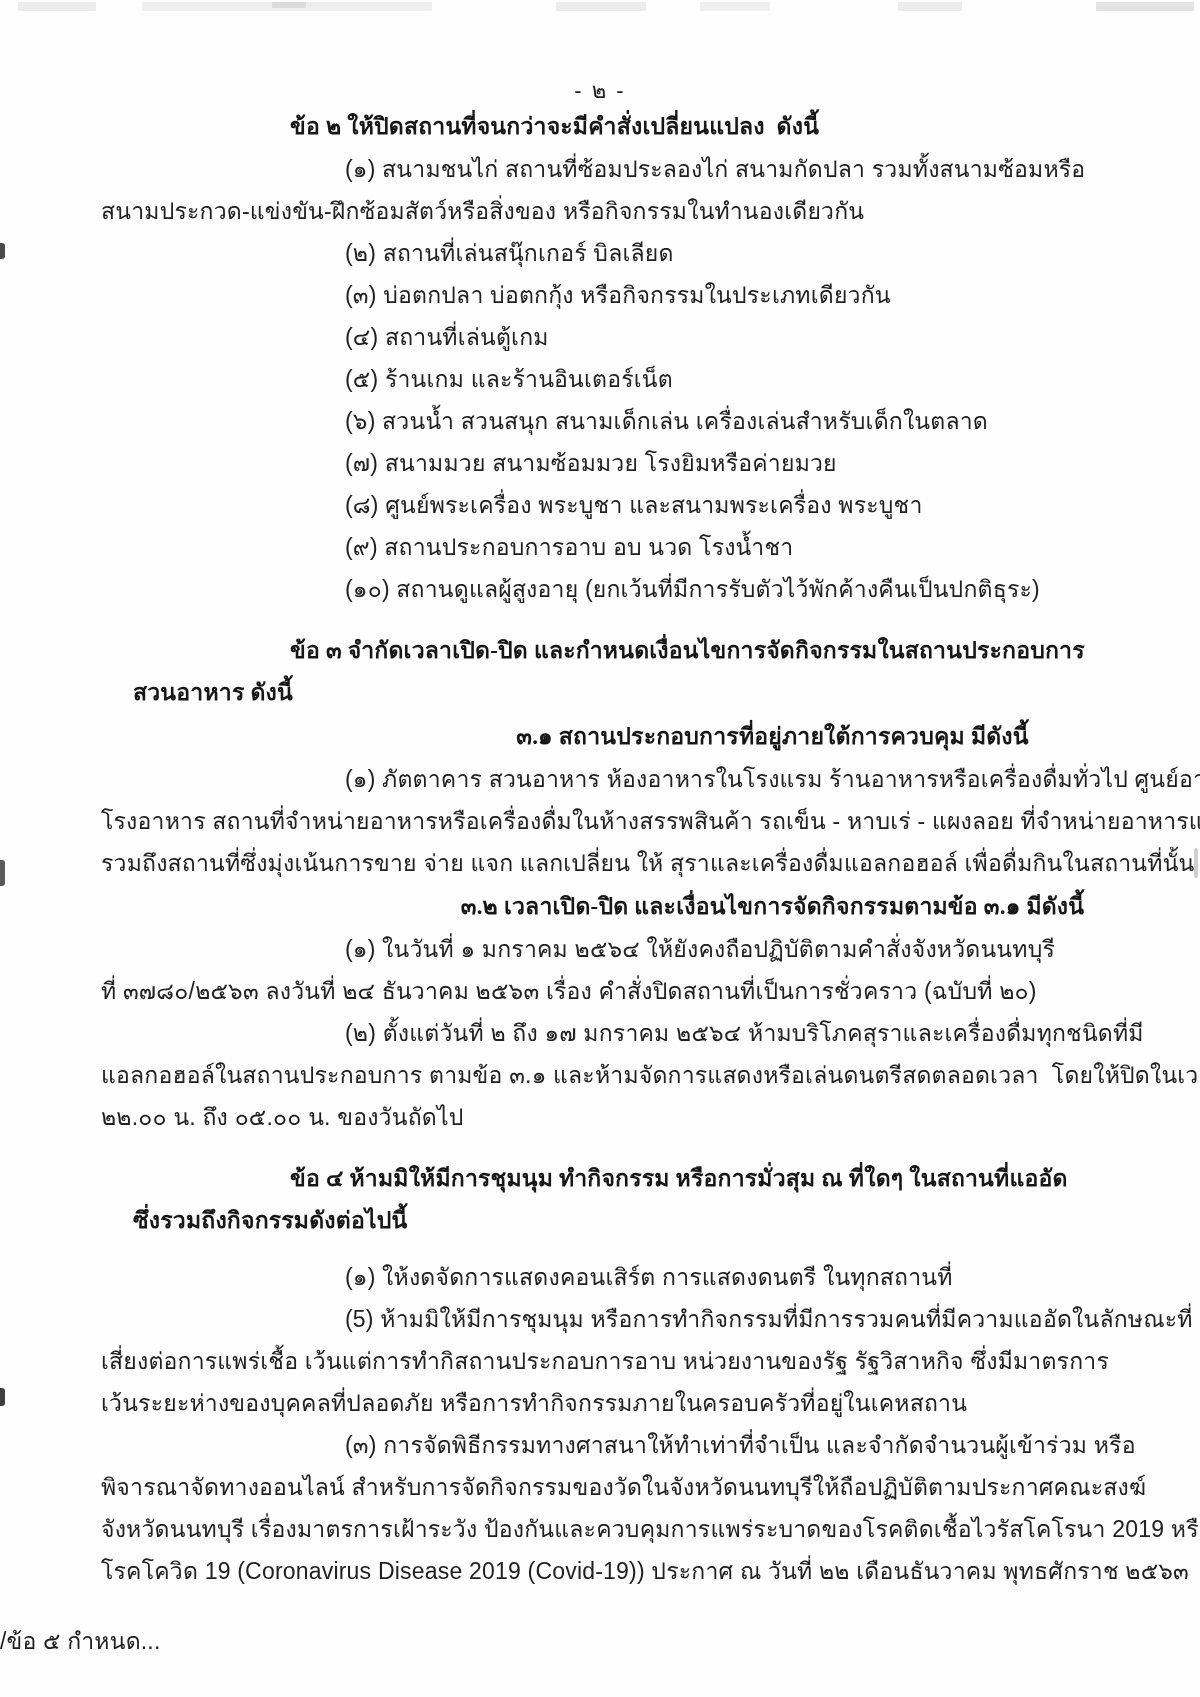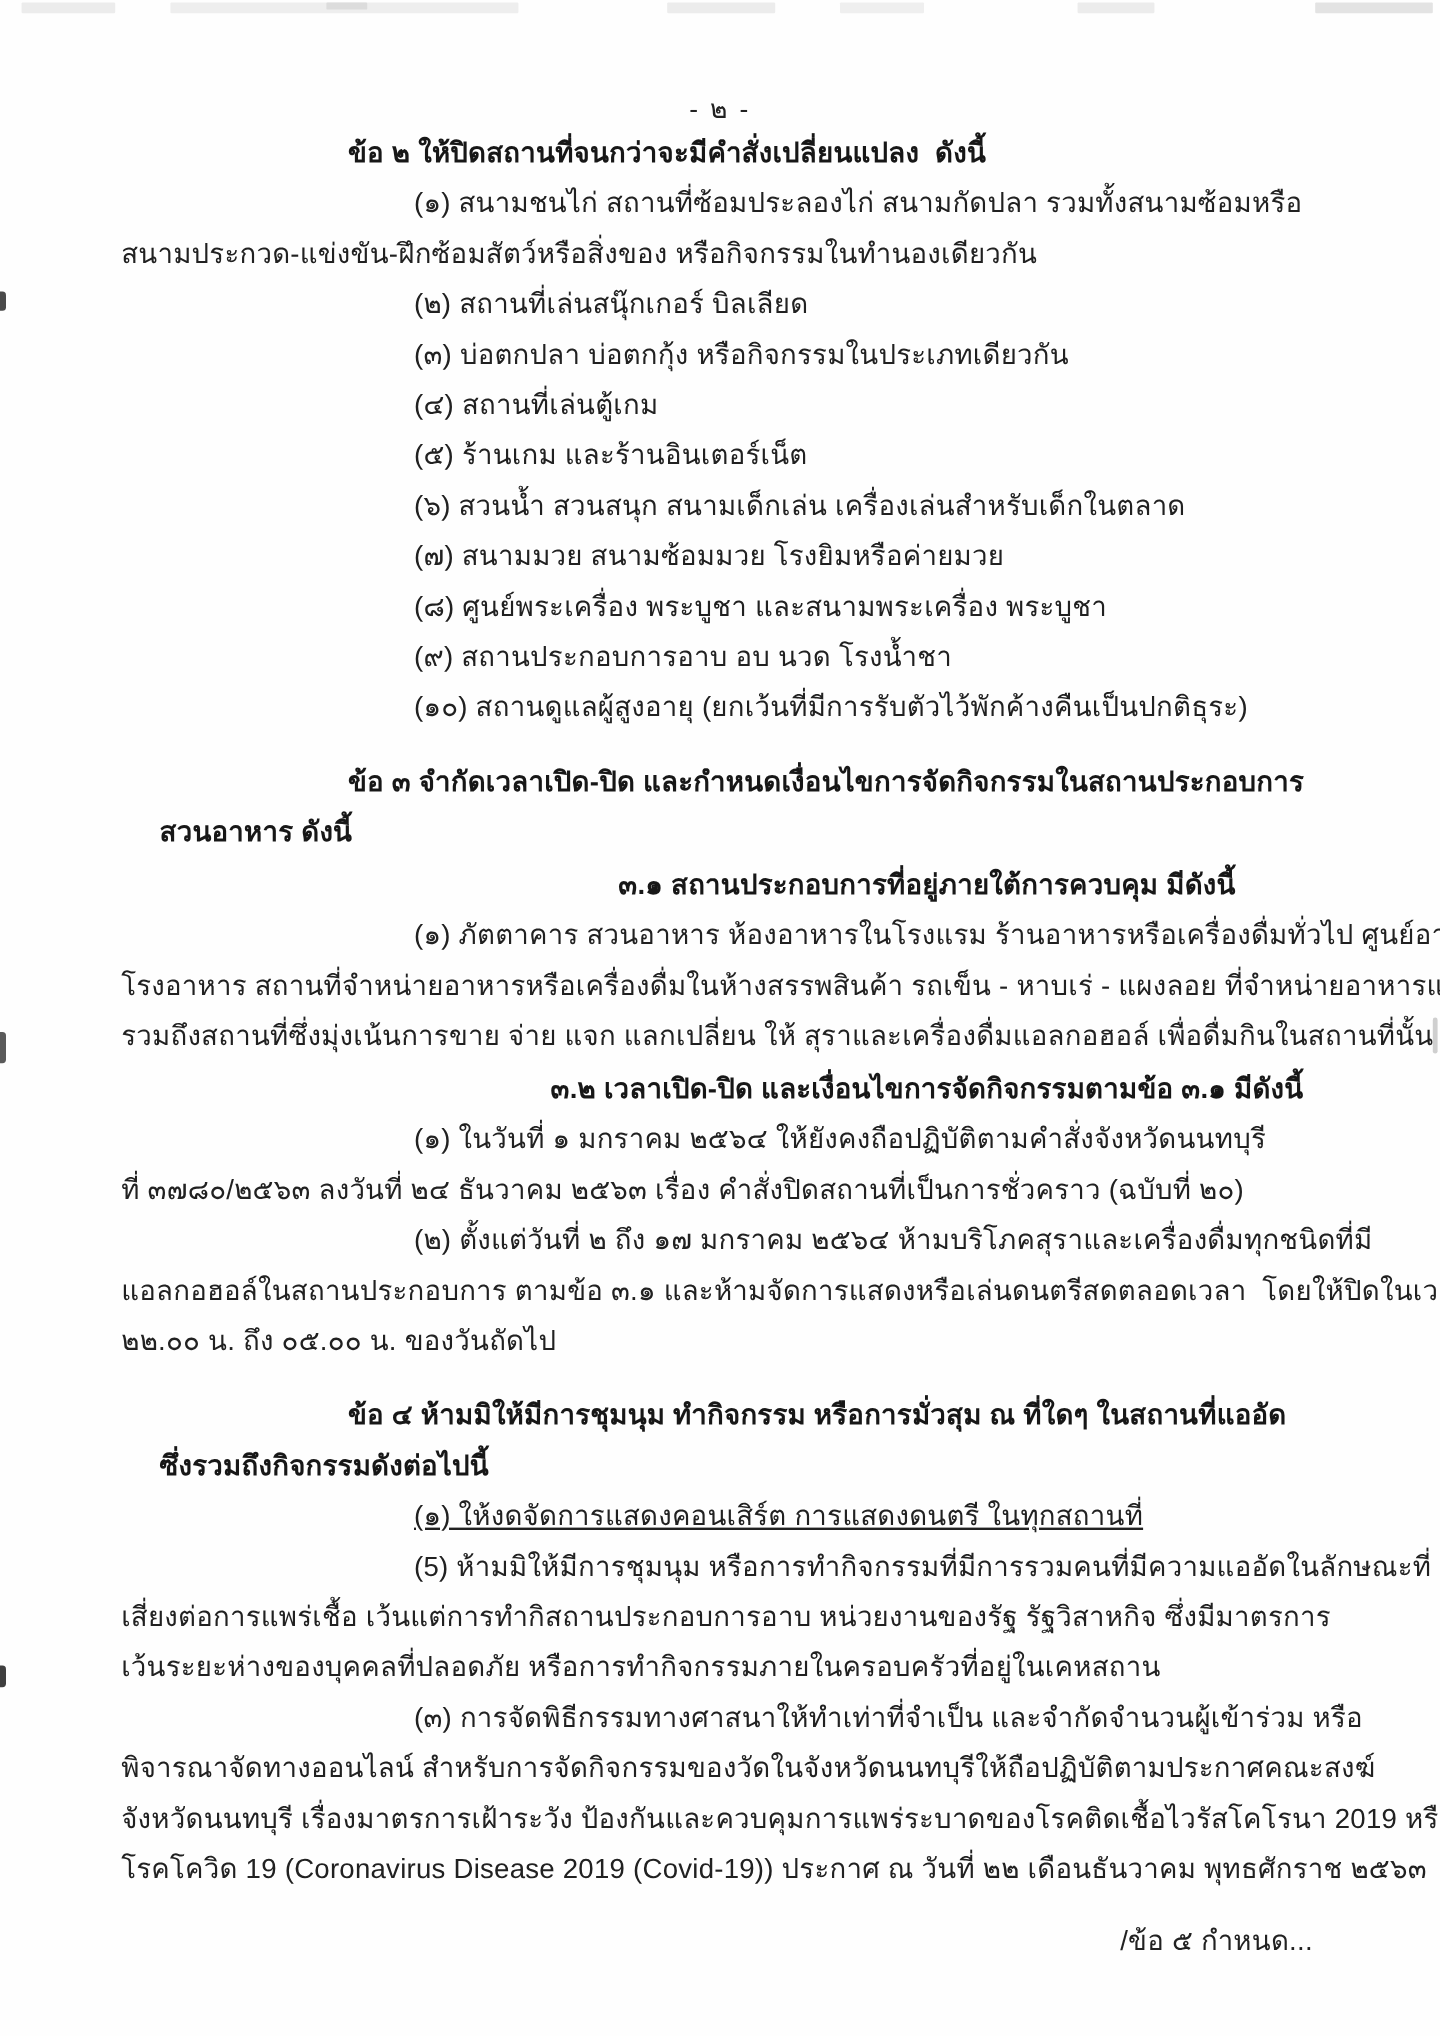--- a/index.html
+++ b/index.html
@@ -39,32 +39,31 @@
     height:42px;
     line-height:42px;
     letter-spacing:0.2px;
   }
   .t-pagenum{
     height:30px;line-height:30px;
     text-align:center;
     font-size:22px;
     letter-spacing:2px;
   }
-  .t-heading,.t-heading-cont,.t-subheading{font-weight:700;color:#171717;}
+  .t-heading,.t-heading-cont,.t-subheading{font-weight:700;color:#171717;font-family:Liberation Serif, serif;}
   .t-heading{padding-left:290px;}
   .t-heading-cont{padding-left:133px;}
   .t-subheading{padding-left:345px;margin-top:2px;text-align:center;}
   .t-item{padding-left:345px;}
   .t-cont{padding-left:101px;}
   .content .line + .t-heading{margin-top:20px;}
-  .t-heading-cont + .t-item{text-decoration:underline;}
+  .t-heading-cont + .t-item{margin-top:14px;}
   .t-footer{
-    margin-top:18px;
-    text-align:right;
-    padding-right:106px;
+    margin-top:28px;
+    padding-right:66px;
     font-size:23px;
   }
 </style>
 </head>
 <body>
 
 <div class="page">
   <div class="scan-artifacts">
     <span></span>
     <span></span>

